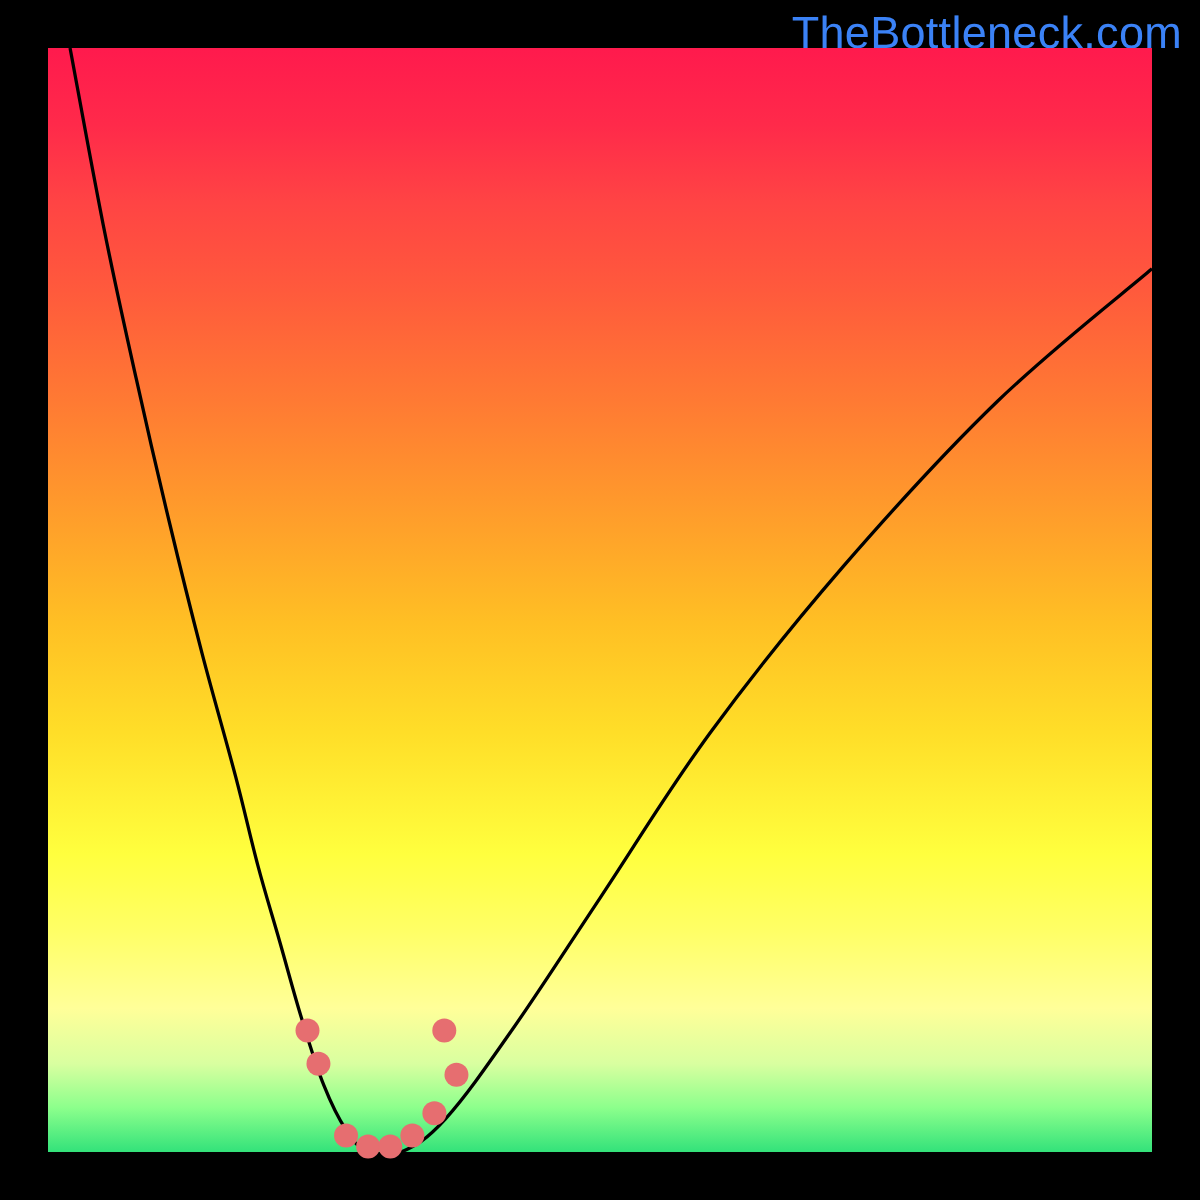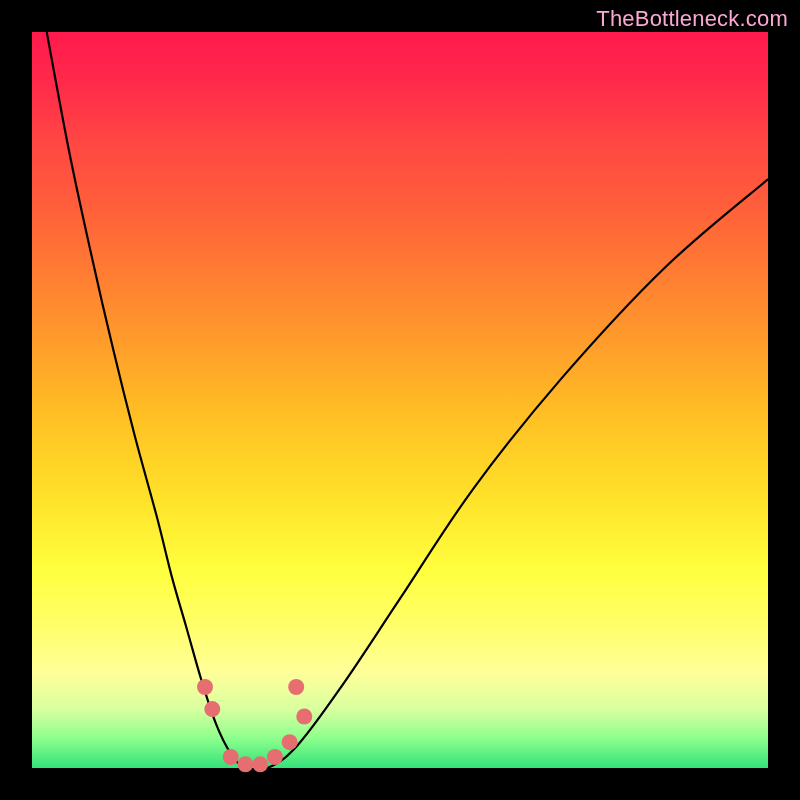--- a/index.html
+++ b/index.html
@@ -38,22 +38,22 @@
       #ffff66 80%,
       #ffff99 87%,
       #d9ffa0 92%,
       #8cff8c 96%,
       #33e27a 100%);
   }
   .watermark {
     position: absolute;
     top: 6px;
     right: 12px;
-    color: #f9a8d4;
-    font-size: 22px;
+    color: #3b82f6;
+    font-size: 30px;
     letter-spacing: 0.2px;
     font-weight: 500;
   }
   svg.curve {
     position: absolute;
     left: 0;
     top: 0;
     width: 736px;
     height: 736px;
     overflow: visible;

